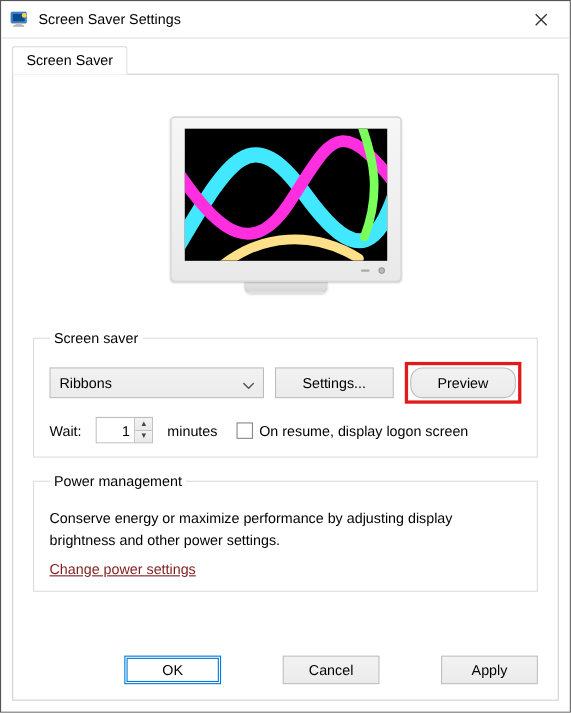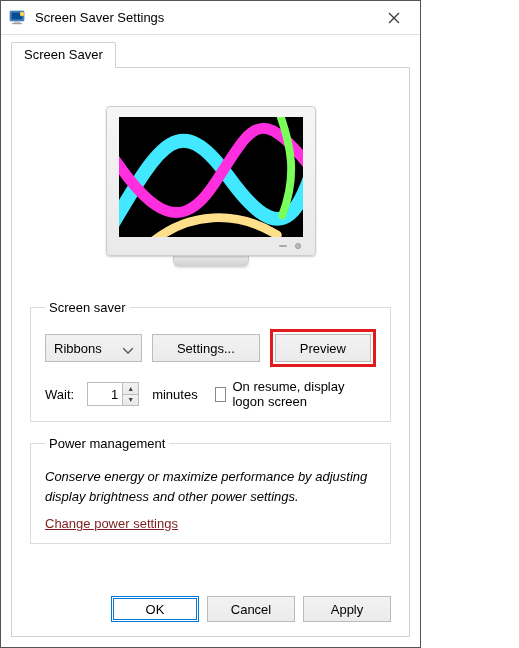--- a/index.html
+++ b/index.html
@@ -4,21 +4,21 @@
 <style>
   * { box-sizing: border-box; }
   html, body {
     margin: 0; padding: 0;
     font-family: "Segoe UI", Tahoma, sans-serif;
     font-size: 13px;
     color: #000;
     background: #fff;
   }
   .window {
-    width: 421px; height: 648px;
+    width: 519px; height: 648px;
     border: 1px solid #555;
     display: flex; flex-direction: column;
     background: #fff;
   }
   .titlebar {
     height: 34px;
     display: flex; align-items: center;
     padding: 0 6px 0 8px;
     border-bottom: 1px solid #e0e0e0;
   }
@@ -147,32 +147,33 @@
   .spinner .spin-btns div {
     flex:1; display:flex; align-items:center; justify-content:center;
     background:linear-gradient(#f3f3f3,#e9e9e9);
     font-size:7px; line-height:1; color:#444;
   }
   .spinner .spin-btns div:first-child { border-bottom:1px solid #bcbcbc;}
   .checkbox {
     width:15px; height:15px; border:1px solid #888; background:#fff;
     display:inline-block; margin-right:6px;
   }
-  .pm-text { line-height: 1.5; margin: 2px 0 10px 0; font-style: italic; }
+  .pm-text { line-height: 1.5; margin: 2px 0 10px 0; }
   .link { color:#7f1d1d; text-decoration: underline; cursor:pointer; }
   .dialog-buttons {
     display:flex; justify-content:flex-end; gap:8px;
     padding: 10px 0 0 0;
   }
   .dbtn {
     width:88px; height:26px;
     border:1px solid #bcbcbc;
     background:linear-gradient(#f2f2f2,#ebebeb);
     display:inline-flex; align-items:center; justify-content:center;
     font-size:13px;
+    margin-left:48px;
   }
   .dbtn.default { border:1px solid #0078d7; background:#fff; outline:1px solid #0078d7; outline-offset:-3px;}
 </style>
 </head>
 <body>
 
 <div class="window">
 
   <div class="titlebar">
     <span class="app-icon">
@@ -225,21 +226,21 @@
             <span class="chev">
               <svg width="10" height="6" viewBox="0 0 10 6">
                   <path d="M0 0 L5 5 L10 0" fill="none" stroke="#555" stroke-width="1.3"></path>
                 </svg>
             </span>
           </div>
           <div class="btn">
             <span>Settings...</span>
           </div>
           <div class="preview-highlight">
-            <div class="btn" style="min-width:86px;">
+            <div class="btn" style="min-width:86px;border-radius:11px;">
               <span>Preview</span>
             </div>
           </div>
         </div>
         <div class="row2">
           <span>Wait:</span>
           <div class="spinner">
             <input type="text" value="1" style="">
             <div class="spin-btns">
               <div>▲</div>

